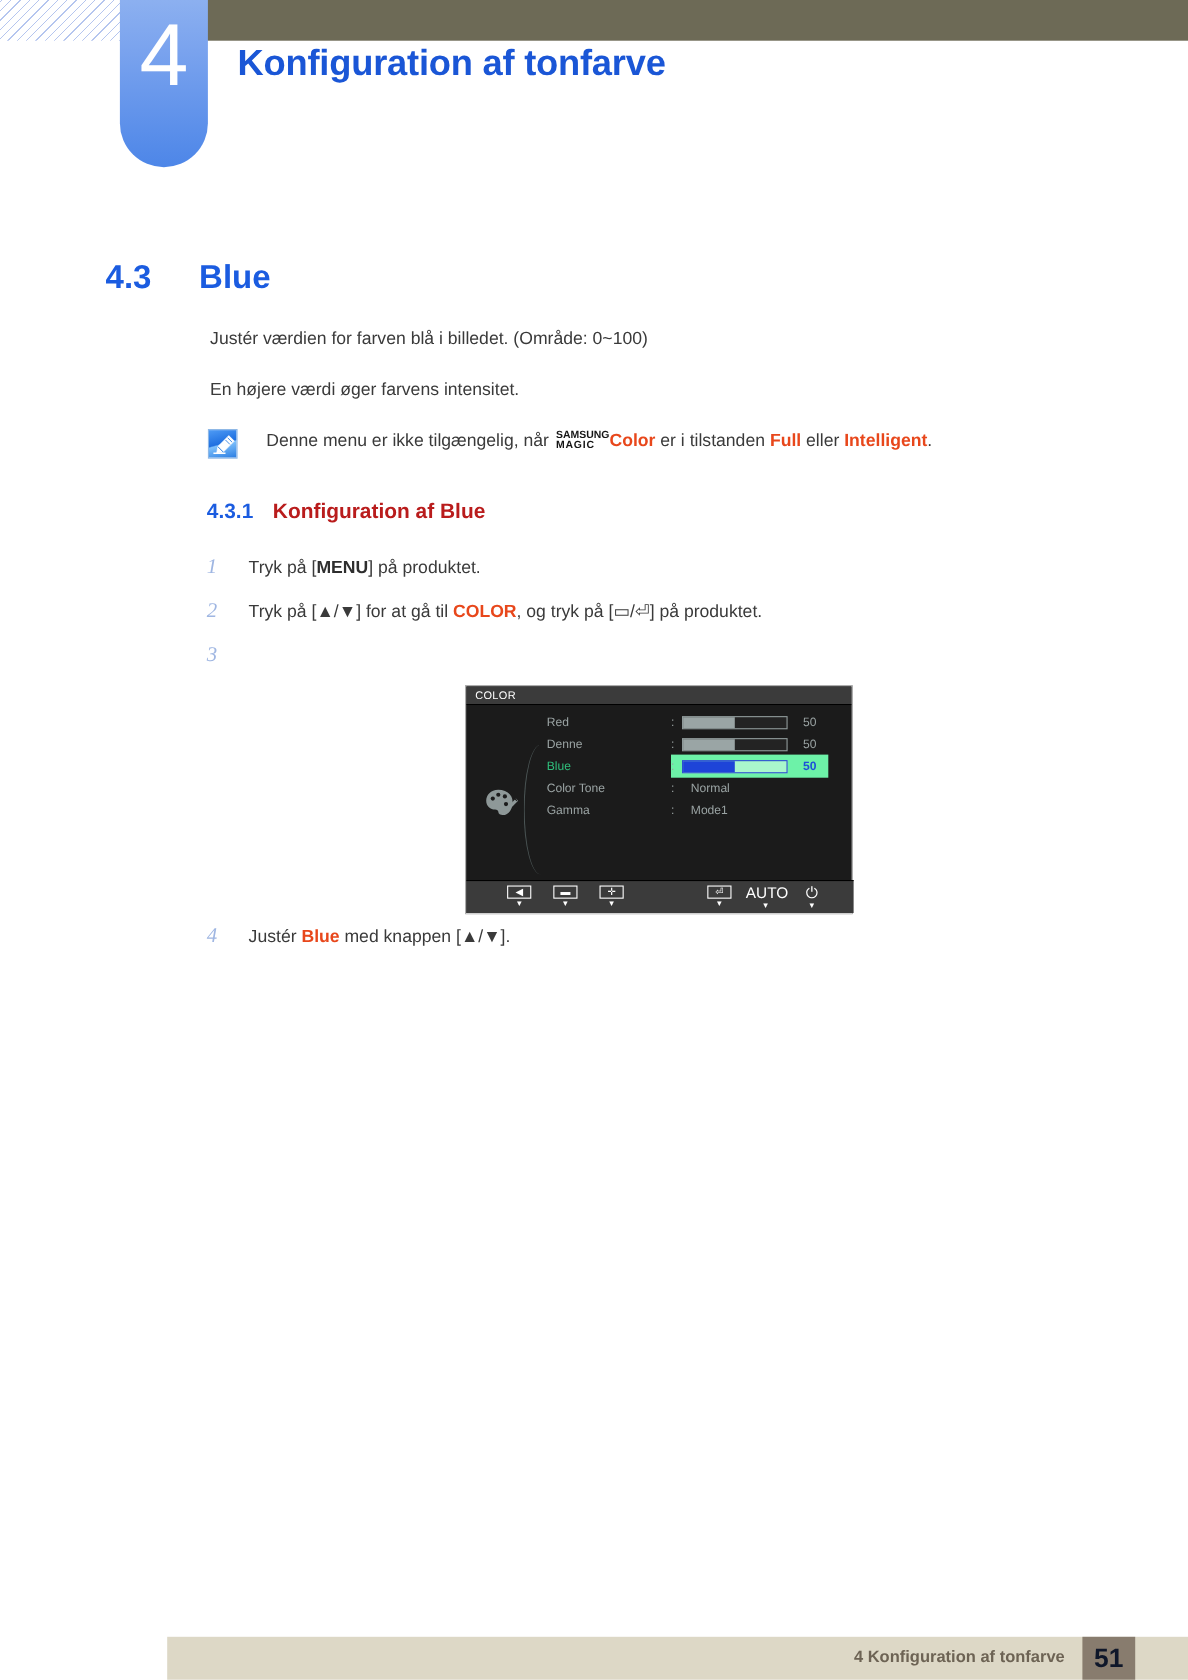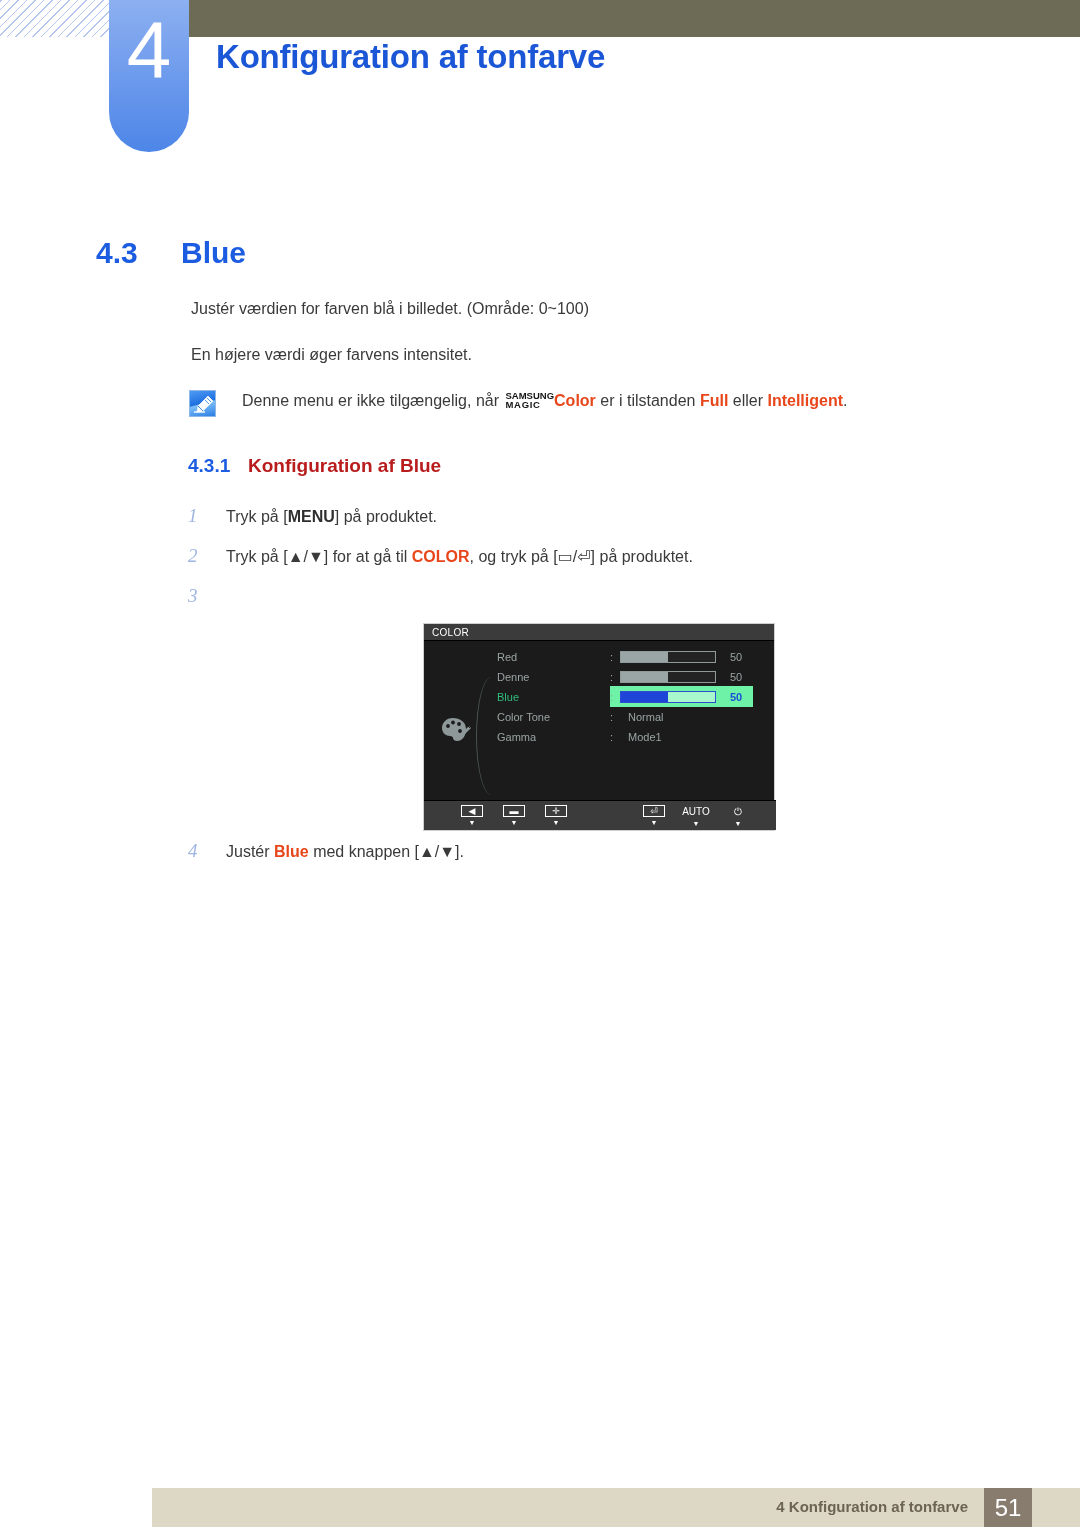--- a/index.html
+++ b/index.html
@@ -160,32 +160,32 @@
     position: absolute; left: 0; bottom: 0; width: 352px; height: 30px;
     background: #3b3b3b; border-top: 1px solid #000;
   }
   .tb-item { position: absolute; top: 4px; text-align: center; width: 36px; }
   .tb-box {
     width: 22px; height: 12px; margin: 0 auto; border: 1px solid #ffffff;
     display: flex; align-items: center; justify-content: center;
     color: #ffffff; font-size: 9px; line-height: 9px;
   }
   .tb-caret { display: block; margin: 3px auto 0; color: #ffffff; font-size: 7px; line-height: 6px; }
-  .tb-text { color: #ffffff; font-size: 10px; display: block; line-height: 13px; }
+  .tb-text { color: #ffffff; font-size: 14px; display: block; line-height: 13px; }
 
   
   .footer { position: absolute; left: 152px; top: 1488px; width: 928px; height: 39px; background: #ddd8c6; }
   .footer-text {
     position: absolute; right: 112px; top: 10px;
     font-size: 15px; color: #6d6354; font-weight: bold;
   }
   .footer-page {
     position: absolute; right: 48px; top: 0; width: 48px; height: 39px;
-    background: #887c6e; color: #ffffff;
-    font-size: 24px; font-weight: normal;
+    background: #887c6e; color: #0f172a;
+    font-size: 24px; font-weight: bold;
     display: flex; align-items: center; justify-content: center;
   }
 </style>
 </head>
 <body>
 
 <div class="header">
   <div class="hatch"></div>
   <div class="olive-bar"></div>
   <div class="chapter-badge">

